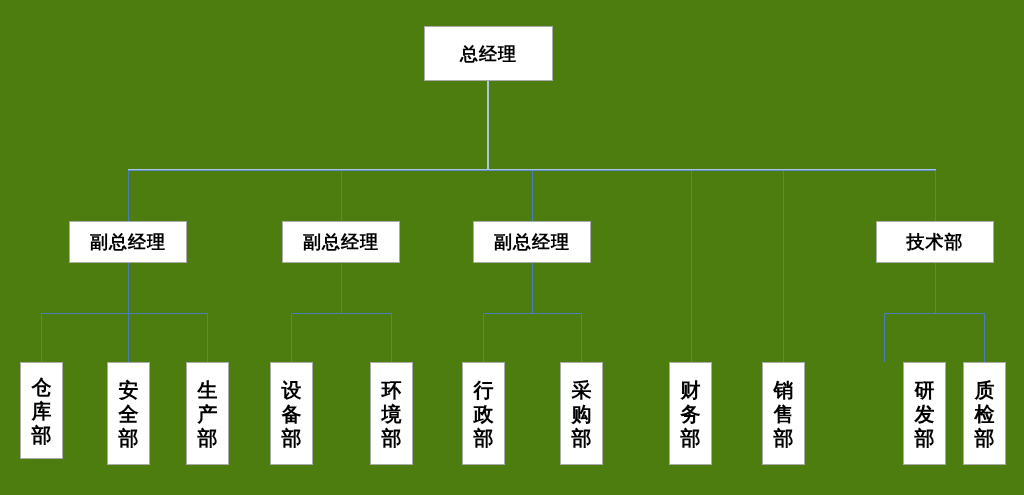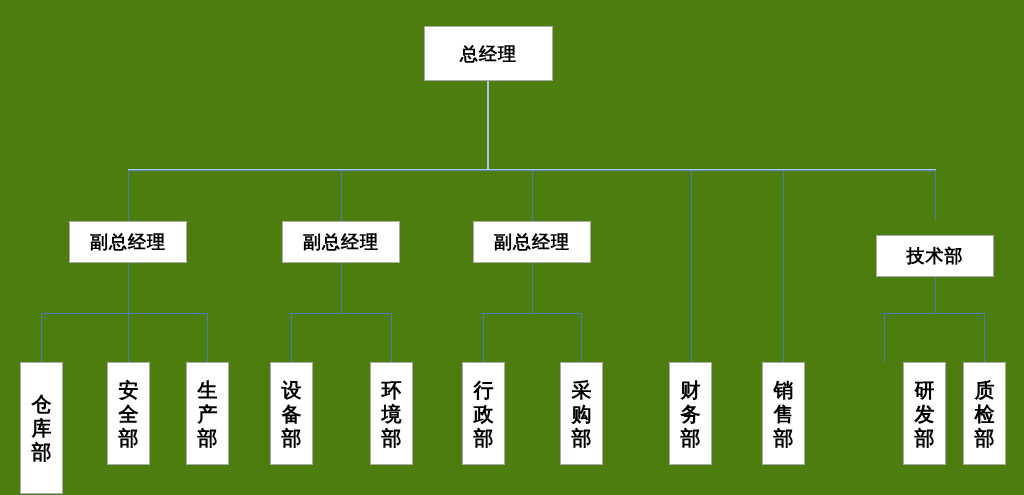--- a/index.html
+++ b/index.html
@@ -51,23 +51,23 @@
   <div class="line" style="left:483px;top:314px;width:1px;height:48px;"></div>
   <div class="line" style="left:581px;top:314px;width:1px;height:48px;"></div>
   <div class="line" style="left:884px;top:314px;width:1px;height:48px;"></div>
   <div class="line" style="left:984px;top:314px;width:1px;height:48px;"></div>
 
   <div class="node h" style="left:424px;top:26px;width:129px;height:55px;">总经理</div>
 
   <div class="node h" style="left:69px;top:221px;width:118px;height:42px;">副总经理</div>
   <div class="node h" style="left:282px;top:221px;width:118px;height:42px;">副总经理</div>
   <div class="node h" style="left:473px;top:221px;width:118px;height:42px;">副总经理</div>
-  <div class="node h" style="left:876px;top:221px;width:118px;height:42px;margin-top:14px;">技术部</div>
+  <div class="node h" style="left:876px;top:221px;width:118px;height:42px;">技术部</div>
 
-  <div class="node v" style="left:20px;top:362px;width:43px;height:132px;">仓库部</div>
+  <div class="node v" style="left:20px;top:362px;width:43px;height:97px;">仓库部</div>
   <div class="node v" style="left:107px;top:362px;width:43px;height:103px;">安全部</div>
   <div class="node v" style="left:186px;top:362px;width:43px;height:103px;">生产部</div>
   <div class="node v" style="left:270px;top:362px;width:43px;height:103px;">设备部</div>
   <div class="node v" style="left:370px;top:362px;width:43px;height:103px;">环境部</div>
   <div class="node v" style="left:462px;top:362px;width:43px;height:103px;">行政部</div>
   <div class="node v" style="left:560px;top:362px;width:43px;height:103px;">采购部</div>
   <div class="node v" style="left:669px;top:362px;width:43px;height:103px;">财务部</div>
   <div class="node v" style="left:762px;top:362px;width:43px;height:103px;">销售部</div>
   <div class="node v" style="left:863px;top:362px;width:43px;height:103px;margin-left:40px;">研发部</div>
   <div class="node v" style="left:963px;top:362px;width:43px;height:103px;">质检部</div>

